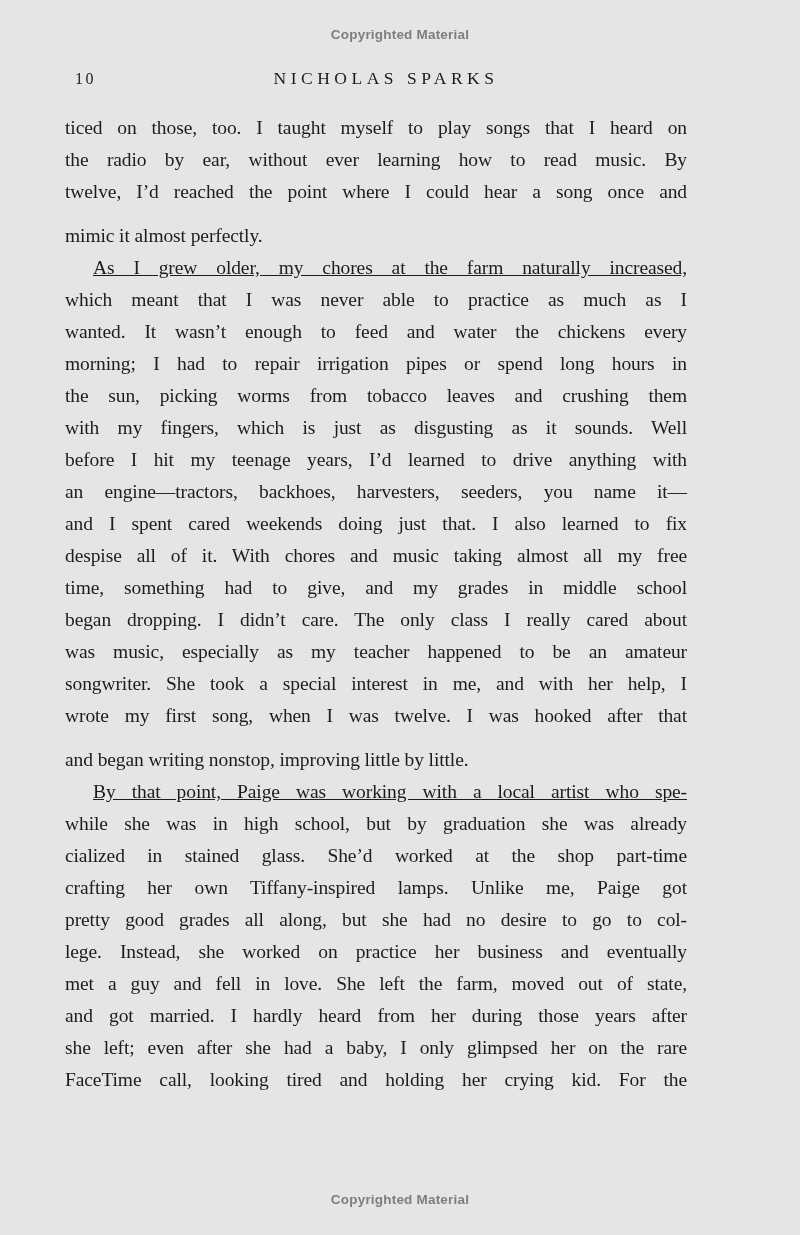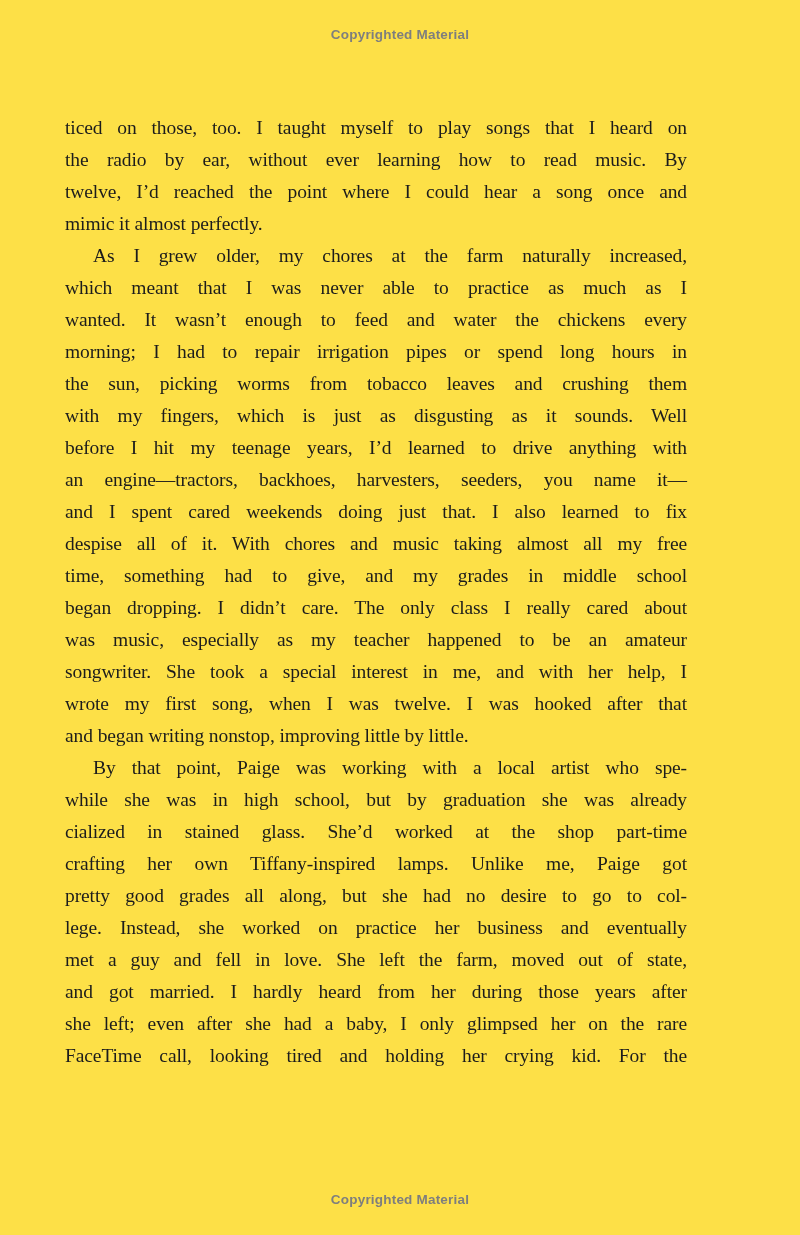--- a/index.html
+++ b/index.html
@@ -4,21 +4,21 @@
 <style>
   html, body {
     margin: 0;
     padding: 0;
     background: #ffffff;
   }
   .page {
     position: relative;
     width: 800px;
     height: 1235px;
-    background: #fde047;
+    background: #e5e5e5;
     overflow: hidden;
     font-family: "Liberation Serif", "DejaVu Serif", serif;
     color: #1c1c1c;
   }
   .copyright-notice {
     position: absolute;
     left: 0;
     width: 800px;
     text-align: center;
     font-family: "Liberation Sans", "DejaVu Sans", sans-serif;
@@ -65,30 +65,34 @@
   .paragraph { margin: 0; }
   .line {
     font-size: 19.5px;
     line-height: 32px;
     letter-spacing: -0.1px;
     text-align: justify;
     text-align-last: justify;
     white-space: normal;
     color: #1c1c1c;
   }
-  .line.no-justify { text-align-last: left; }
-  .line.indent { text-indent: 28px; }
+  .line.no-justify { text-align-last: left; margin-top: 12px; }
+  .line.indent { text-indent: 28px; text-decoration: underline; }
 </style>
 </head>
 <body>
 
 <div class="page">
 
   <div class="copyright-notice copyright-top">Copyrighted Material</div>
 
+  <div class="running-header">
+    <span class="page-number">10</span>
+    <span class="header-title">NICHOLAS SPARKS</span>
+  </div>
 
   <div class="body-text">
       <div class="paragraph">
         <div class="line">ticed on those, too. I taught myself to play songs that I heard on</div>
         <div class="line">the radio by ear, without ever learning how to read music. By</div>
         <div class="line">twelve, I’d reached the point where I could hear a song once and</div>
         <div class="line no-justify">mimic it almost perfectly.</div>
       </div>
       <div class="paragraph">
         <div class="line indent">As I grew older, my chores at the farm naturally increased,</div>

